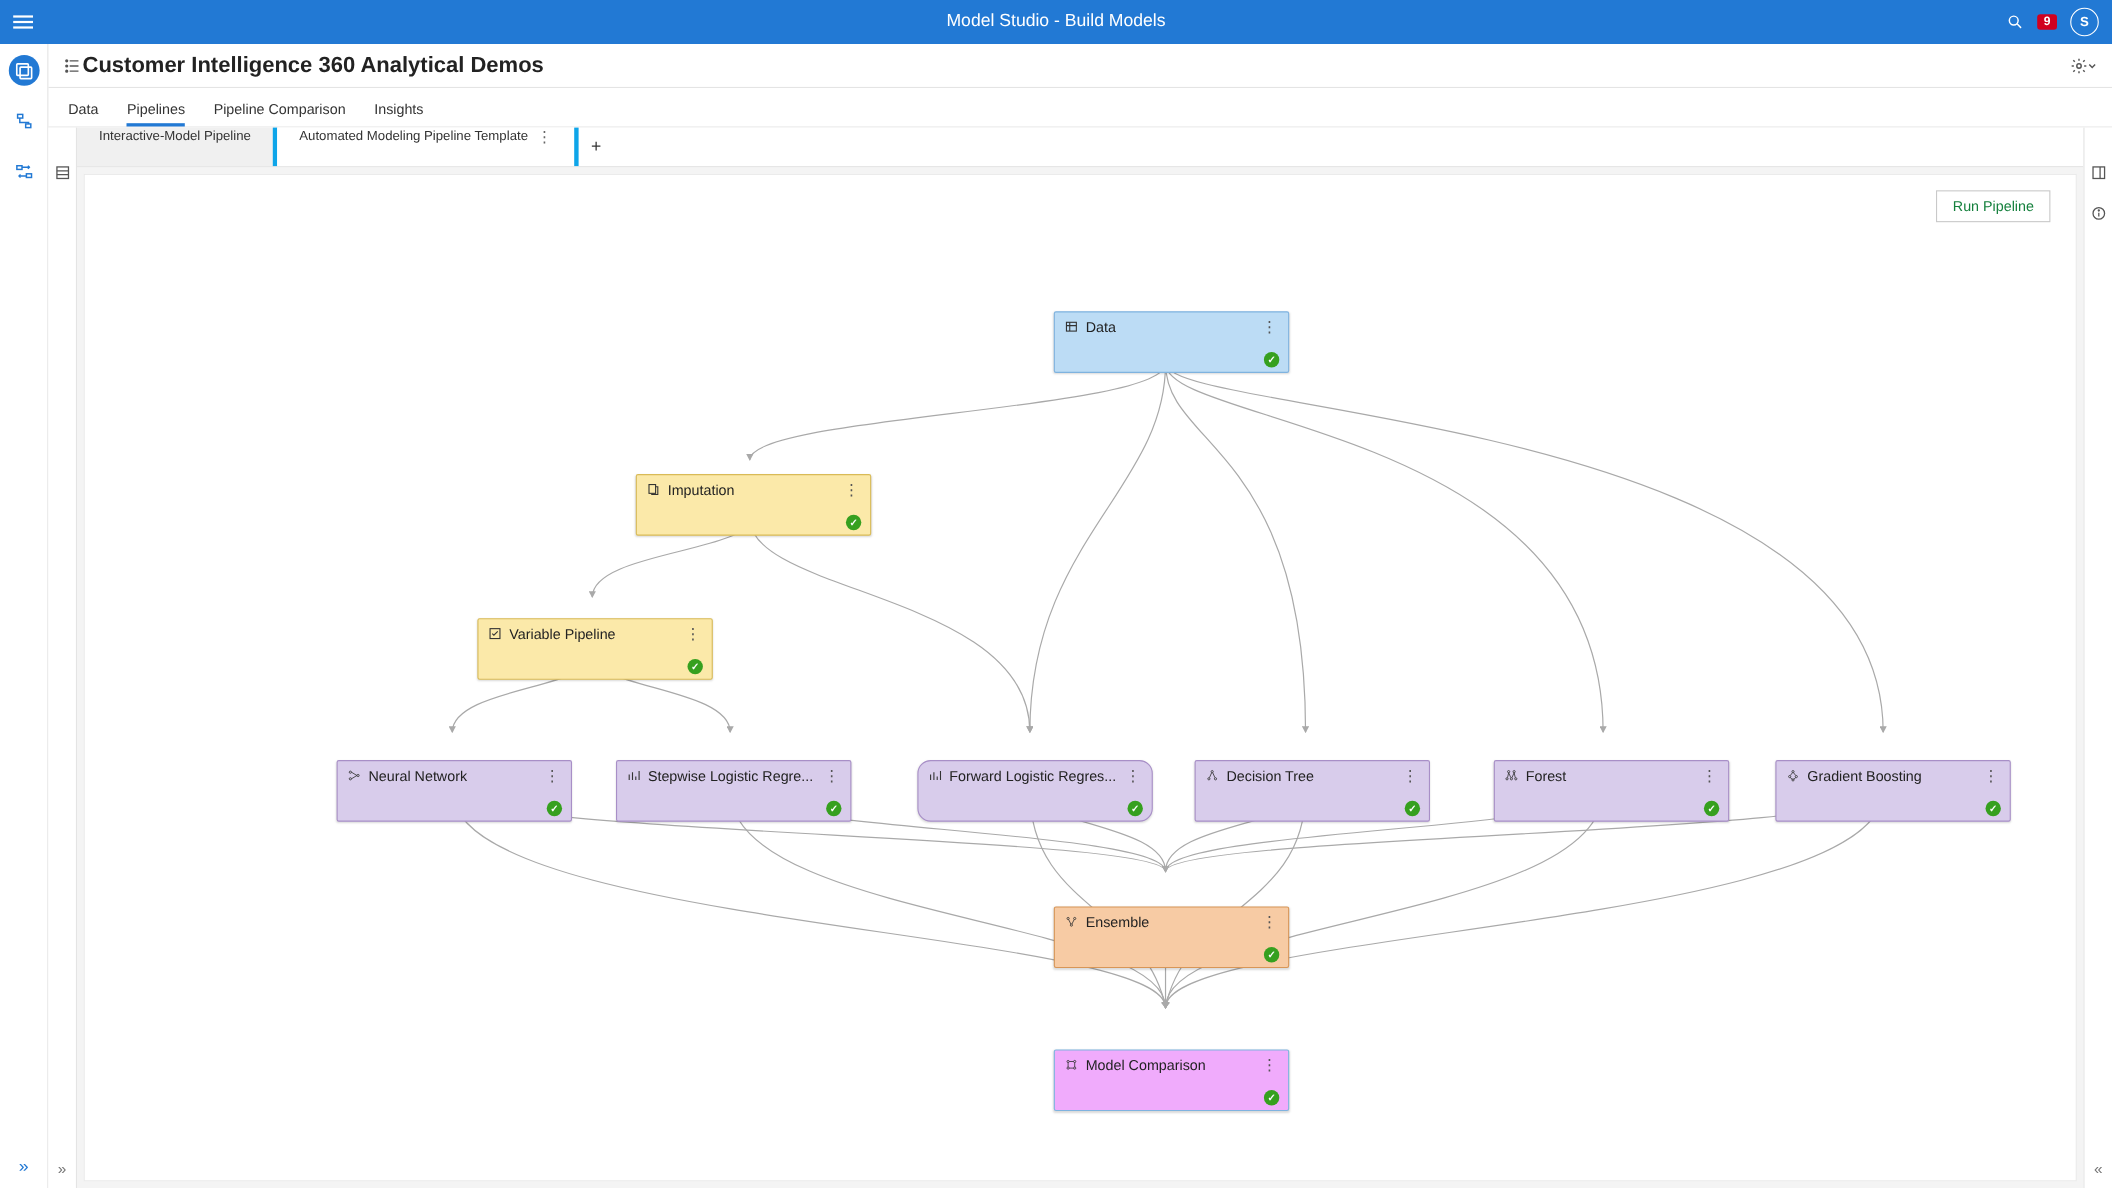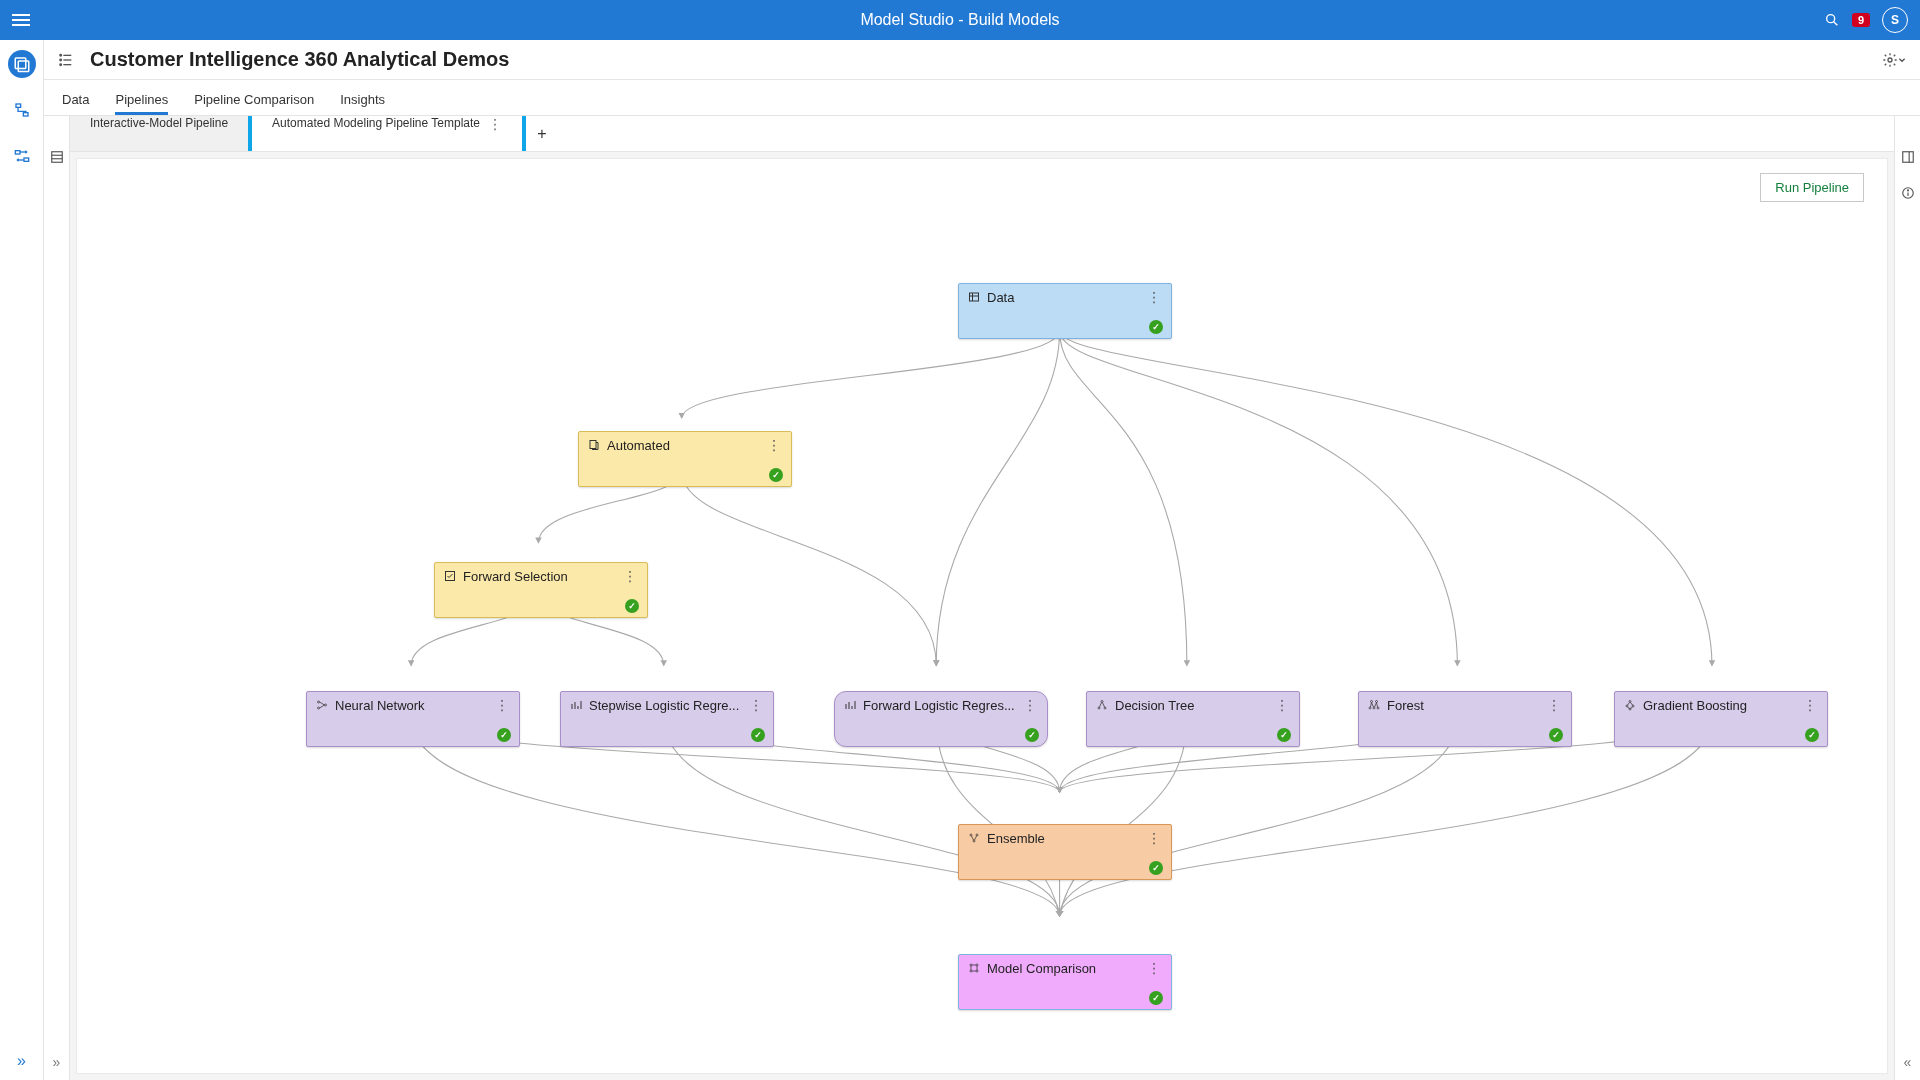--- a/index.html
+++ b/index.html
@@ -32,21 +32,21 @@
   }
   .rail-icon { width:28px; height:28px; display:flex; align-items:center; justify-content:center; color:#2279d4; }
   .rail-icon.active { background:#2279d4; color:#fff; border-radius:50%; }
   .rail-expand { position:absolute; bottom:10px; color:#2279d4; font-size:16px; cursor:pointer;}
   
   .content {
     position:absolute; top:40px; left:44px; right:0; bottom:0;
     display:flex; flex-direction:column;
   }
   .project-header {
-    display:flex; align-items:center; height:40px; padding:0 14px; gap:16px;
+    display:flex; align-items:center; height:40px; padding:0 14px; gap:1px;
     border-bottom:1px solid #e4e4e4;
   }
   .project-header .list-icon { color:#555; display:flex; }
   .project-title { font-size:20px; font-weight:600; color:#222; }
   .project-header .gear { margin-left:auto; color:#555; display:flex; cursor:pointer; }
   
   .main-tabs {
     display:flex; gap:26px; padding:0 18px; height:36px; align-items:flex-end;
     border-bottom:1px solid #e4e4e4; font-size:13px; color:#333;
   }
@@ -274,37 +274,37 @@
         </div>
 
         <div class="node c-prep" style="left:501px; top:272px;">
           <div class="node-row1">
             <span class="nicon">
                 <svg width="12" height="12" viewBox="0 0 24 24" fill="none" stroke="#333" stroke-width="2">
                   <rect x="4" y="3" width="12" height="16"></rect>
                   <path d="M16 7h4v14H8"></path>
                 </svg>
               </span>
-            <span class="nlabel">Automated</span>
+            <span class="nlabel">Imputation</span>
             <span class="nmenu">⋮</span>
           </div>
           <div class="node-row2">
               <span class="status-ok">✓</span>
             </div>
         </div>
 
         <div class="node c-prep" style="left:357px; top:403px;">
           <div class="node-row1">
             <span class="nicon">
                 <svg width="12" height="12" viewBox="0 0 24 24" fill="none" stroke="#333" stroke-width="2">
                   <rect x="3" y="3" width="18" height="18"></rect>
                   <path d="M7 12l3 3 7-7"></path>
                 </svg>
               </span>
-            <span class="nlabel">Forward Selection</span>
+            <span class="nlabel">Variable Pipeline</span>
             <span class="nmenu">⋮</span>
           </div>
           <div class="node-row2">
               <span class="status-ok">✓</span>
             </div>
         </div>
 
         <div class="node c-model" style="left:229px; top:532px;">
           <div class="node-row1">
             <span class="nicon">

